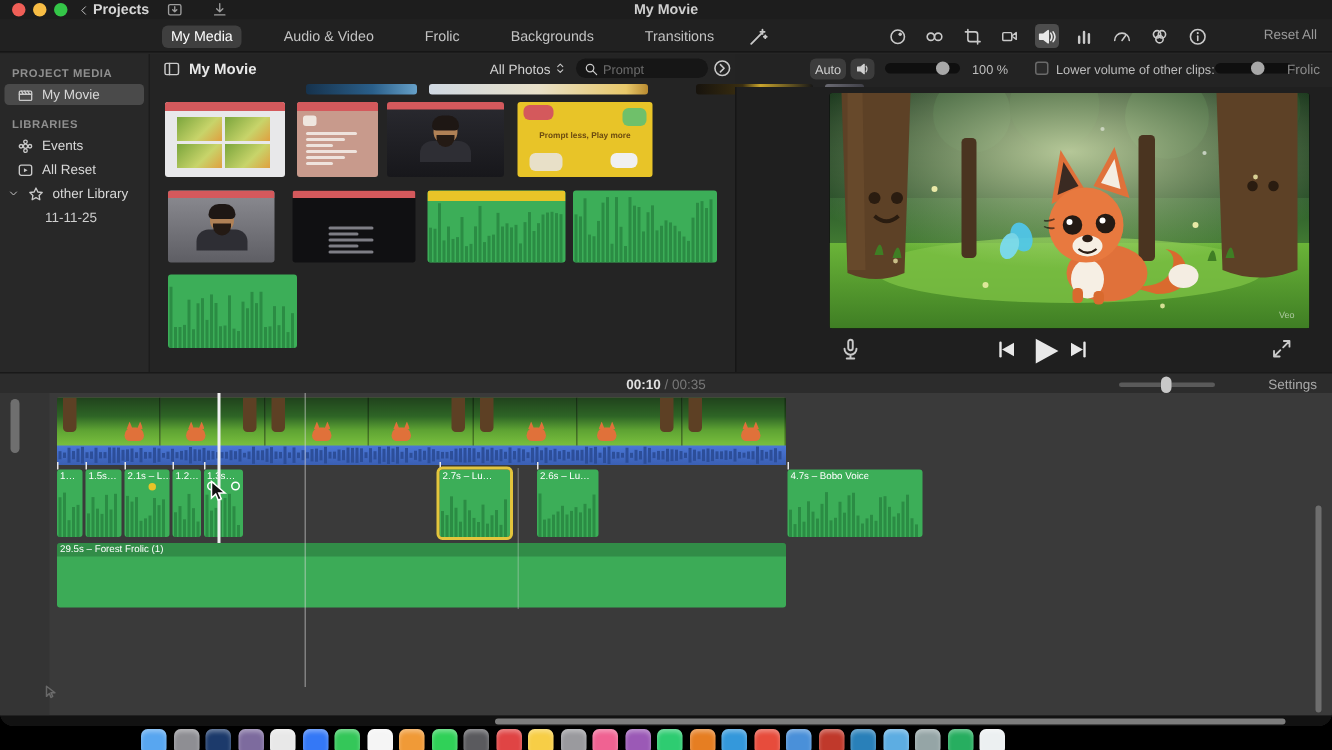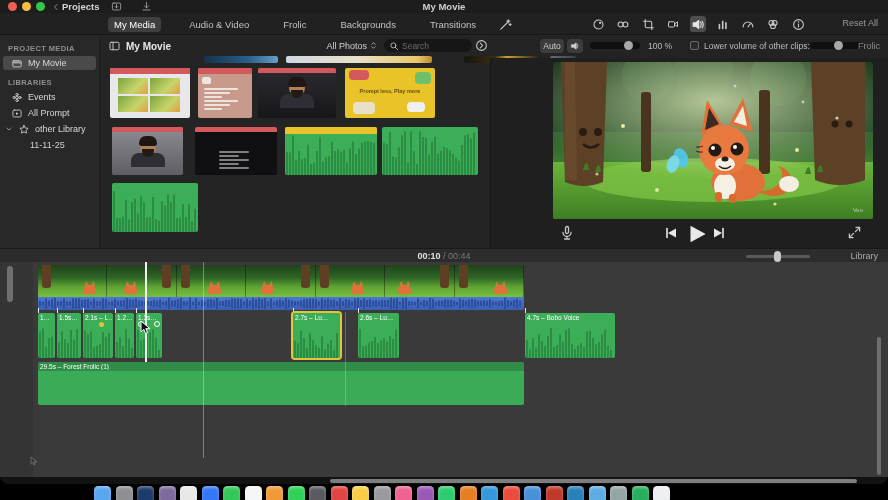--- a/index.html
+++ b/index.html
@@ -276,21 +276,21 @@
             </span>
             <span>Events</span>
           </div>
           <div class="sb-item">
             <span>
               <svg width="12" height="11" viewBox="0 0 16 16" fill="none" stroke="#c9c9c9" stroke-width="1.3" stroke-linecap="round" stroke-linejoin="round">
                 <rect x="2" y="3" width="12" height="10" rx="2"></rect>
                 <path d="M6.5,6 v4 l3.5,-2 Z" fill="#c9c9c9" stroke="none"></path>
               </svg>
             </span>
-            <span>All Prompt</span>
+            <span>All Reset</span>
           </div>
           <div class="sb-item">
             <span style="margin-left:-6px">
               <svg width="8" height="8" viewBox="0 0 16 16" fill="none" stroke="#c9c9c9" stroke-width="1.3" stroke-linecap="round" stroke-linejoin="round">
                 <path d="M4,6 l4,4 4,-4"></path>
               </svg>
             </span>
             <span>
               <svg width="12" height="11" viewBox="0 0 16 16" fill="none" stroke="#c9c9c9" stroke-width="1.3" stroke-linecap="round" stroke-linejoin="round">
                 <path d="M8,2 l1.8,3.8 4.2,.5 -3,2.9 .7,4.1 -3.7,-2 -3.7,2 .7,-4.1 -3,-2.9 4.2,-.5 Z"></path>
@@ -319,21 +319,21 @@
               </svg>
             </span>
         </span>
         <span class="search">
           <span>
               <svg width="10" height="10" viewBox="0 0 16 16" fill="none" stroke="#c9c9c9" stroke-width="1.3" stroke-linecap="round" stroke-linejoin="round">
                 <circle cx="7" cy="7" r="4"></circle>
                 <path d="M10,10 l4,4"></path>
               </svg>
             </span>
-          <span>Search</span>
+          <span>Prompt</span>
         </span>
         <span class="circ-btn">
             <svg width="13" height="13" viewBox="0 0 16 16" fill="none" stroke="#c9c9c9" stroke-width="1.3" stroke-linecap="round" stroke-linejoin="round">
               <circle cx="8" cy="8" r="6"></circle>
               <path d="M6.5,5 l3,3 -3,3"></path>
             </svg>
           </span>
       </div>
       <div id="thumbs">
           <div class="thumb k-sliver-blue" style="left: 104px; top: 20px; width: 74px; height: 7px;"></div>
@@ -602,26 +602,26 @@
         <span class="tr-ico" style="left:356px">
             <svg width="15" height="15" viewBox="0 0 16 16" fill="none" stroke="#c9c9c9" stroke-width="1.3" stroke-linecap="round" stroke-linejoin="round">
               <path d="M9.5,2.5 h4 v4 M13.5,2.5 l-4.5,4.5 M6.5,13.5 h-4 v-4 M2.5,13.5 l4.5,-4.5"></path>
             </svg>
           </span>
       </div>
     </div>
 
     <div class="tl-head">
       <div class="timecode">
-        <b>00:10</b><span> / </span><span>00:44</span>
+        <b>00:10</b><span> / </span><span>00:35</span>
       </div>
       <div class="tl-zoom">
           <span class="knob"></span>
         </div>
-      <div class="settings">Library</div>
+      <div class="settings">Settings</div>
     </div>
 
     <div class="timeline">
       <div class="tl-gutter">
         <div class="thumbbar"></div>
       </div>
       <div class="filmstrip" id="filmstrip">
           <div class="frame">
             <div class="trunk" style="left:4px"></div>
     <div class="fox" style="bottom:4px;right:10px"></div>

